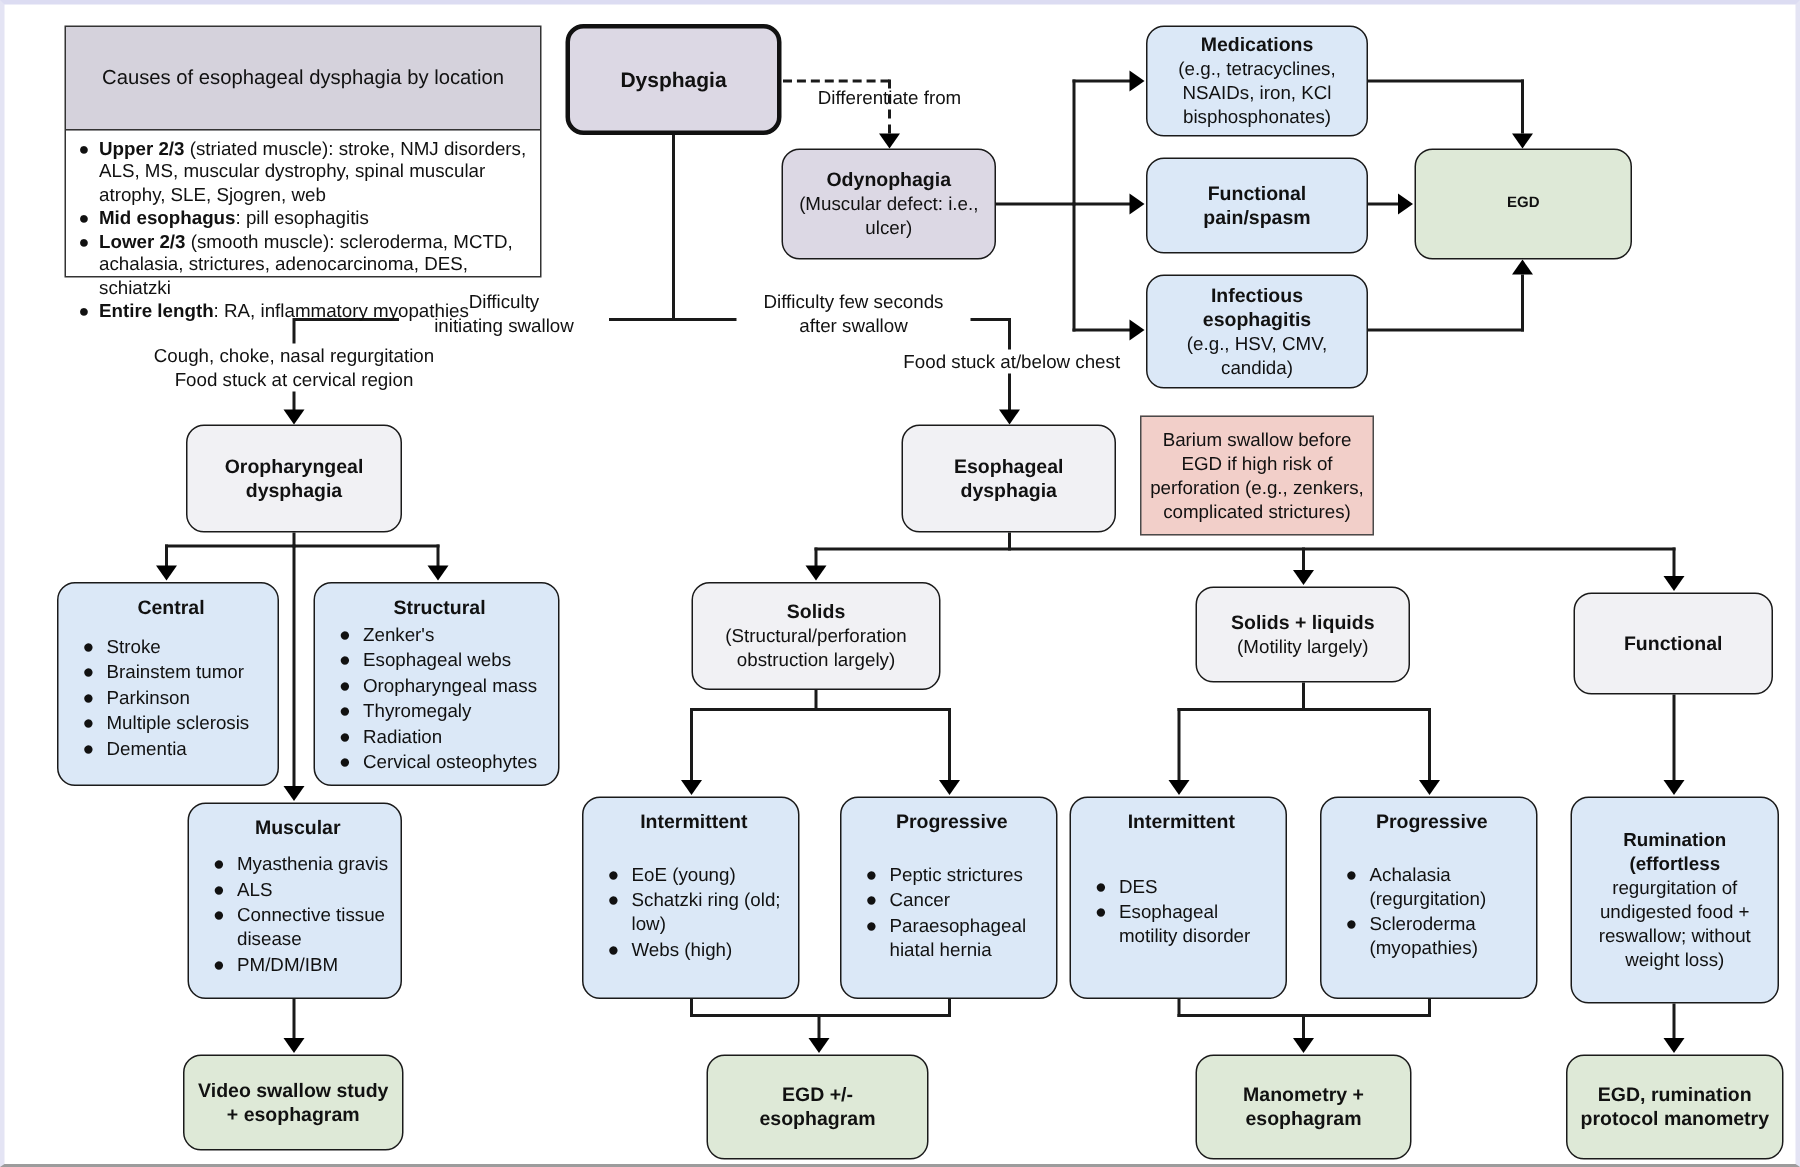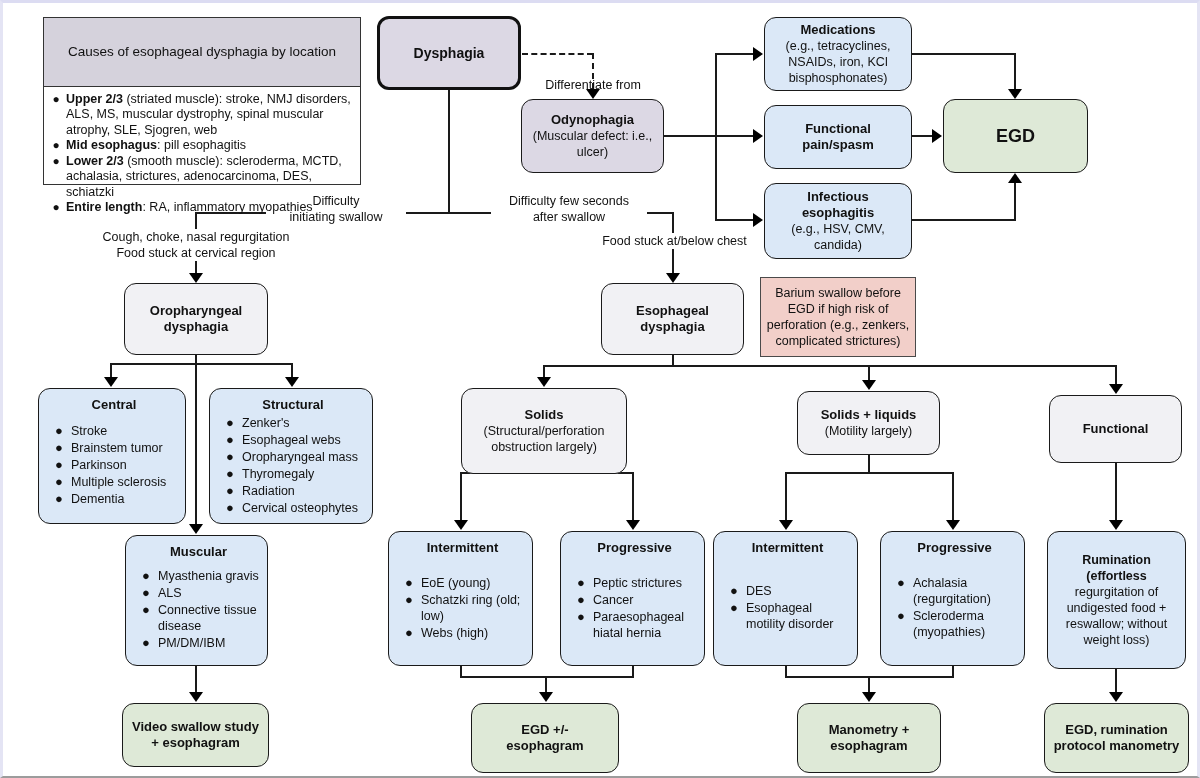--- a/index.html
+++ b/index.html
@@ -125,21 +125,21 @@
 
   <div class="lv" style="left:782px;top:663px;height:12px;"></div>
   <div class="lv" style="left:949px;top:663px;height:12px;"></div>
   <div class="lh" style="left:782px;top:673px;width:169px;"></div>
   <div class="lv" style="left:865px;top:673px;height:17px;"></div>
   <div class="arrd" style="left:859px;top:689px;"></div>
 
   <div class="lv" style="left:1112px;top:666px;height:24px;"></div>
   <div class="arrd" style="left:1106px;top:689px;"></div>
 
-  <div class="elabel" style="left:534px;top:74px;width:112px;background:transparent;">Differentiate from</div>
+  <div class="elabel" style="left:534px;top:54px;width:112px;background:transparent;">Differentiate from</div>
   <div class="elabel" style="left:263px;top:190px;width:140px;">
     <div>Difficulty</div>
     <div>initiating swallow</div>
   </div>
   <div class="elabel" style="left:488px;top:190px;width:156px;">
     <div>Difficulty few seconds</div>
     <div>after swallow</div>
   </div>
   <div class="elabel" style="left:88px;top:226px;width:210px;">
     <div>Cough, choke, nasal regurgitation</div>
@@ -186,21 +186,21 @@
   <div class="box blue" style="left:761px;top:102px;width:148px;height:64px;">
     <div class="node-title" style="max-width:96px;">Functional pain/spasm</div>
   </div>
 
   <div class="box blue" style="left:761px;top:180px;width:148px;height:76px;">
     <div class="node-title" style="max-width:104px;">Infectious esophagitis</div>
     <div class="node-sub">(e.g., HSV, CMV, candida)</div>
   </div>
 
   <div class="box green" style="left:940px;top:96px;width:145px;height:74px;">
-    <div class="node-title" style="font-size:18px;">EGD</div>
+    <div class="node-title" style="font-size:10px;">EGD</div>
   </div>
 
   <div class="box gray" style="left:121px;top:280px;width:144px;height:72px;">
     <div class="node-title" style="max-width:110px;">Oropharyngeal dysphagia</div>
   </div>
 
   <div class="box gray" style="left:598px;top:280px;width:143px;height:72px;">
     <div class="node-title" style="max-width:100px;">Esophageal dysphagia</div>
   </div>
 
@@ -283,21 +283,21 @@
           <span class="m">●</span>
           <span class="t">PM/DM/IBM</span>
         </div>
     </div>
   </div>
 
   <div class="box green" style="left:119px;top:700px;width:147px;height:64px;">
     <div class="node-title">Video swallow study + esophagram</div>
   </div>
 
-  <div class="box gray" style="left:458px;top:385px;width:166px;height:86px;">
+  <div class="box gray" style="left:458px;top:385px;width:166px;height:72px;">
     <div class="node-title">Solids</div>
     <div class="node-sub">(Structural/perforation obstruction largely)</div>
   </div>
 
   <div class="box gray" style="left:794px;top:388px;width:143px;height:64px;">
     <div class="node-title">Solids + liquids</div>
     <div class="node-sub">(Motility largely)</div>
   </div>
 
   <div class="box gray" style="left:1046px;top:392px;width:133px;height:68px;">

